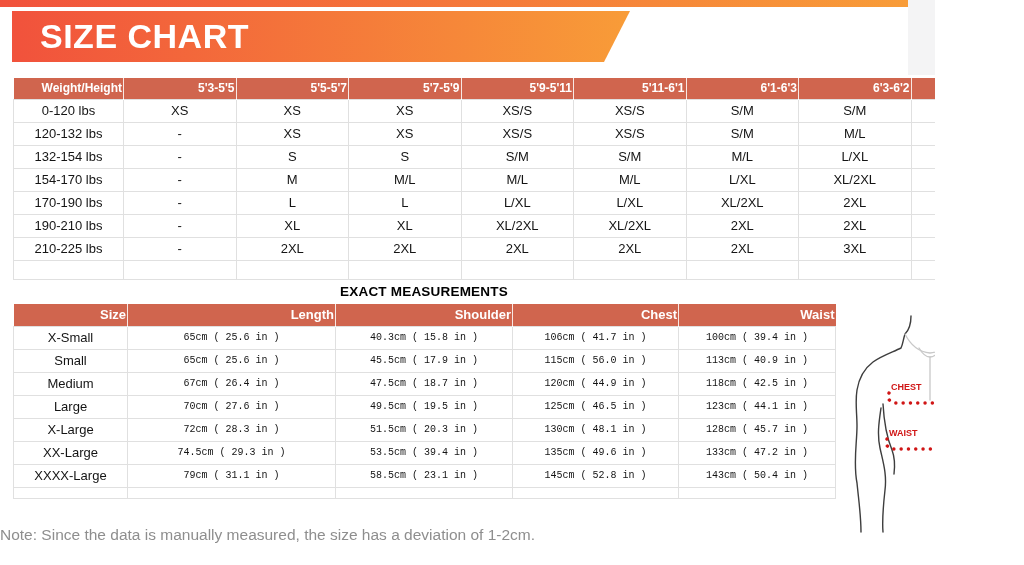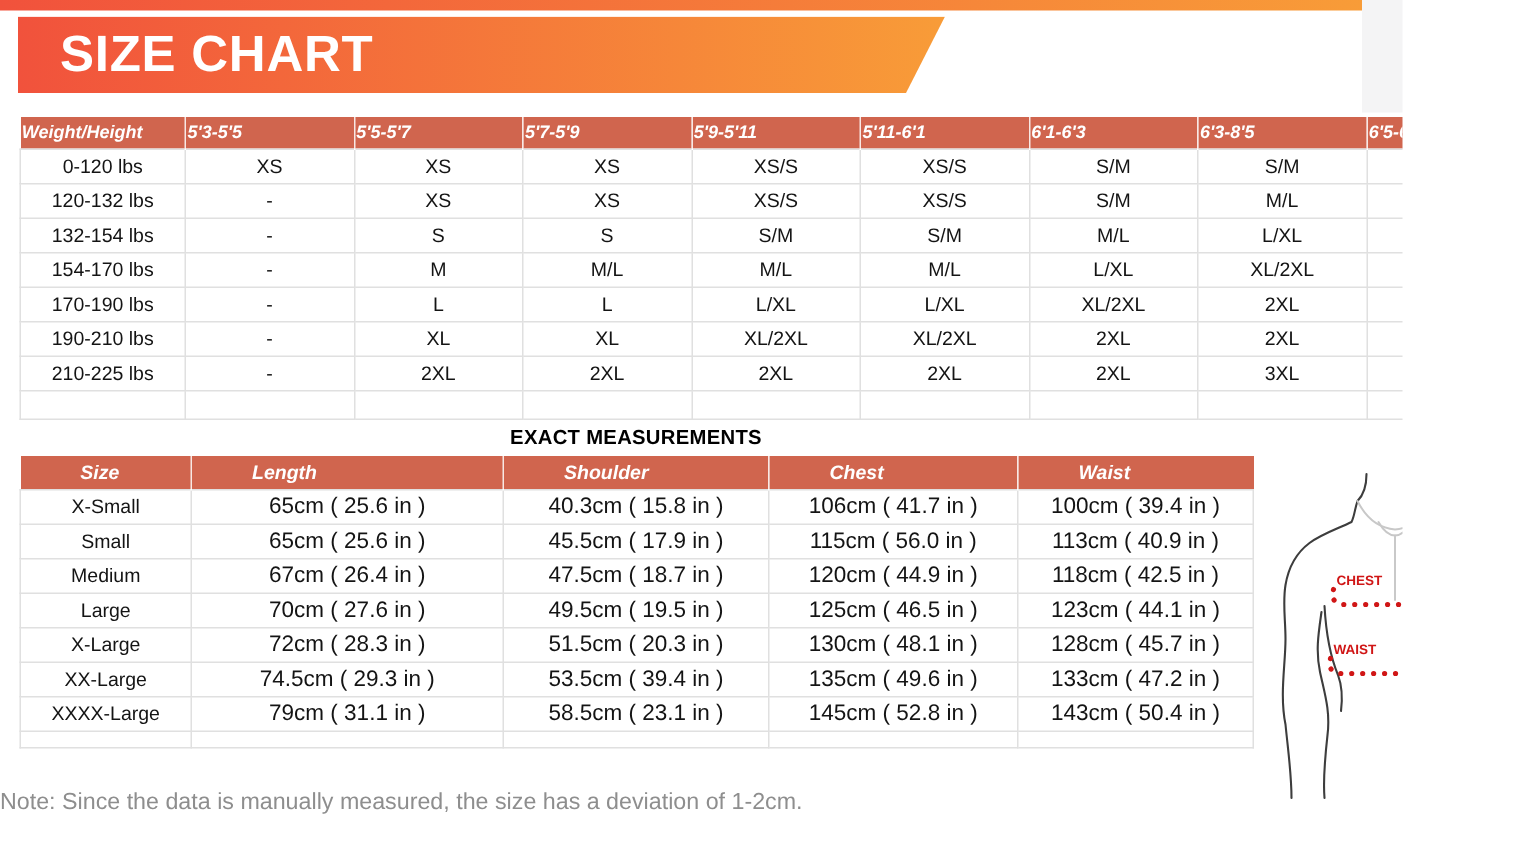--- a/index.html
+++ b/index.html
@@ -23,43 +23,42 @@
     clip-path: polygon(0 0, 100% 0, calc(100% - 26px) 100%, 0 100%);
     display: flex; align-items: center;
   }
   .banner-title {
     margin: 0 0 0 28px; font-size: 34px; font-weight: bold; color: #ffffff;
     letter-spacing: 0.5px;
   }
   table { border-collapse: collapse; table-layout: fixed; position: absolute; background: #fff; }
   th {
     background: #d0654e; color: #ffffff; font-weight: bold;
-    text-align: left; vertical-align: middle;
+    text-align: right; vertical-align: middle;
     border-right: 1px solid rgba(255,255,255,0.85);
-    font-style: italic;
   }
   th:last-child { border-right: none; }
   td {
     text-align: center; vertical-align: middle; color: #141414;
     border: 1px solid #e0e0e0;
   }
   .size-table { left: 13px; top: 78px; width: 1011px; }
   .size-table th { height: 21px; font-size: 12px; }
   .size-table td { height: 23px; font-size: 13px; }
   .size-table tr.filler td { height: 19px; }
   .exact-title {
     position: absolute; left: 13px; top: 284px; width: 822px;
     text-align: center; color: #000000; font-weight: bold; font-size: 13.5px;
     letter-spacing: 0.2px;
   }
   .measure-table { left: 13px; top: 304px; width: 822px; }
   .measure-table th { height: 22px; font-size: 13px; padding-left: 40px; }
   .measure-table td {
-    height: 23px; font-size: 15px;
-    font-family: Liberation Sans, sans-serif;
+    height: 23px; font-size: 10px;
+    font-family: Liberation Mono, monospace;
   }
   .measure-table td:first-child {
     font-family: "Liberation Sans", sans-serif; font-size: 13px;
   }
   .measure-table tr.filler td { height: 11px; }
   .note {
     position: absolute; left: 0; top: 526px; width: 1024px;
     text-align: left; color: #8e8e8e; font-size: 15.5px;
   }
   .diagram { position: absolute; left: 845px; top: 298px; width: 170px; height: 237px; }
@@ -91,21 +90,21 @@
     </colgroup>
     <thead>
       <tr>
           <th>Weight/Height</th>
           <th>5'3-5'5</th>
           <th>5'5-5'7</th>
           <th>5'7-5'9</th>
           <th>5'9-5'11</th>
           <th>5'11-6'1</th>
           <th>6'1-6'3</th>
-          <th>6'3-8'5</th>
+          <th>6'3-6'2</th>
           <th>6'5-6'7</th>
         </tr>
     </thead>
     <tbody>
         <tr>
           <td>0-120 lbs</td>
           <td>XS</td>
           <td>XS</td>
           <td>XS</td>
           <td>XS/S</td>

